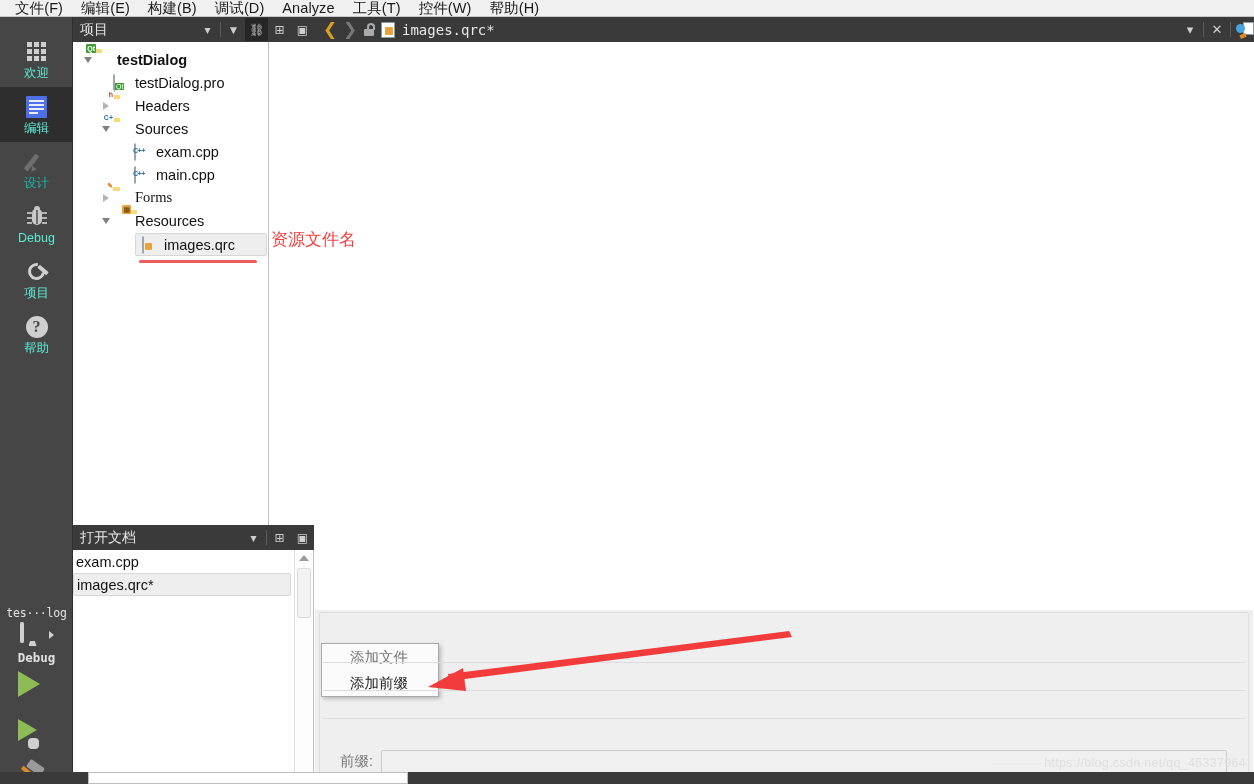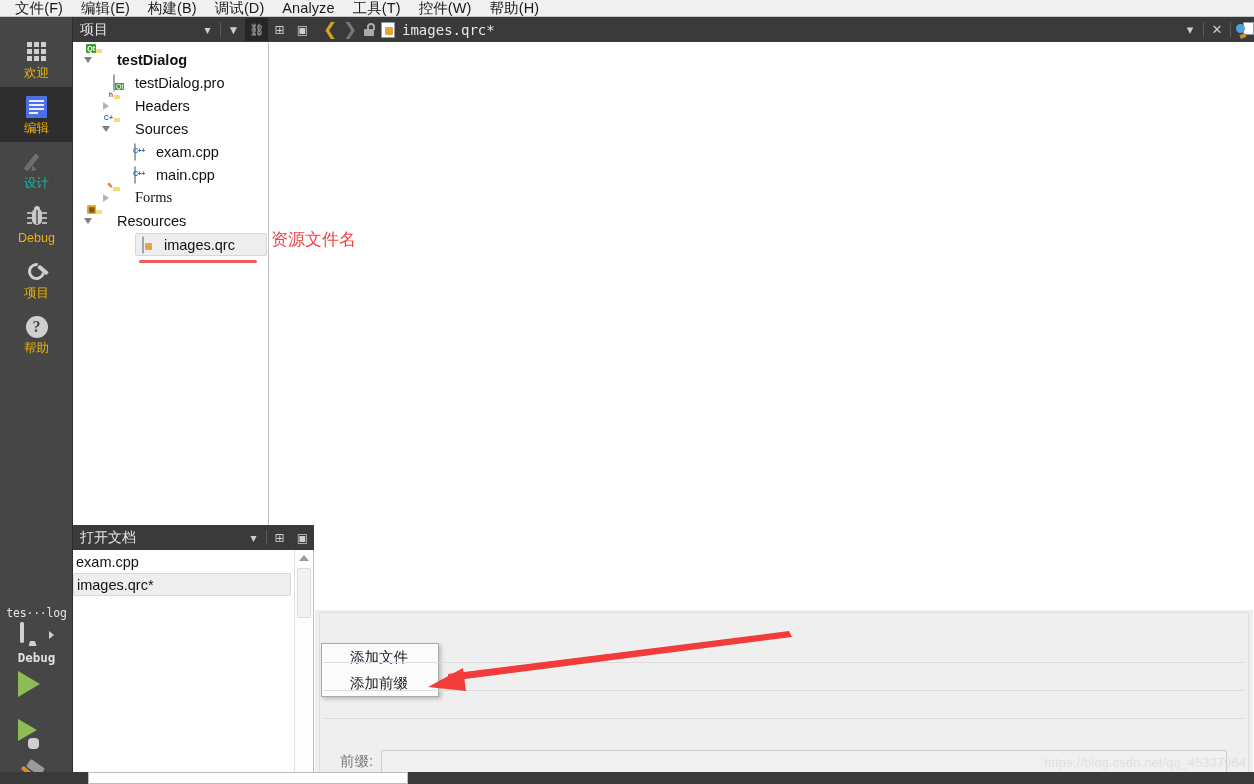--- a/index.html
+++ b/index.html
@@ -25,21 +25,21 @@
   .modebar {
     position: absolute; left: 0; top: 17px; width: 73px; height: 767px;
     background: #464646; border-right: 1px solid #2e2e2e;
   }
   .modebar-inner { position: relative; width: 100%; height: 100%; }
   .mode {
     width: 73px; height: 55px; display: flex; flex-direction: column;
     align-items: center; justify-content: center; gap: 2px; cursor: default;
   }
   .mode.active { background: #2e2e2e; }
-  .mode-label { font-size: 12.5px; color: #eab308; line-height: 14px; }
+  .mode-label { font-size: 12.5px; color: #5eead4; line-height: 14px; }
   .mode.disabled .mode-label { color: #14b8a6; }
   .mode-ico { height: 24px; display:flex; align-items:center; justify-content:center;}
 
   .grid-ico { display:grid; grid-template-columns: repeat(3, 5px); grid-gap:2px; }
   .grid-ico i { width:5px; height:5px; background:#cfcfcf; display:block; }
 
   .doc-ico {
     width: 21px; height: 22px; background: #4d6fe8; border-radius: 1px;
     display:flex; flex-direction:column; justify-content:center; gap:2px; padding:3px 3px;
   }
@@ -212,21 +212,21 @@
   .qbtn.mono { font-family:"DejaVu Sans Mono", monospace; font-size:13.5px;
     background: linear-gradient(#fafafa,#e4e4e4); }
   .addbtn { height:27px; width:92px; border:1px solid #2f7db5; border-radius:3px;
     background: linear-gradient(#bfe2f5,#7cc0e8); display:flex; align-items:center;
     justify-content:space-between; padding:0 9px 0 14px; font-size:14.5px; color:#143b56; }
   .caret { width:0;height:0;border-left:5px solid transparent;border-right:5px solid transparent;
     border-top:6px solid #16384f; }
   .dropmenu { position:absolute; left:6px; top:33px; width:118px;
     background:#fbfbfb; border:1px solid #a9a9a9; box-shadow:2px 2px 4px rgba(0,0,0,.22); }
   .dmi { height:26px; display:flex; align-items:center; padding-left:28px; font-size:14.5px; color:#1b1b1b;}
-  .dmi.disabled { color:#0f172a; }
+  .dmi.disabled { color:#737373; }
   .reslist { position:absolute; left:8px; top:40px; width:922px; height:82px; }
   .resline { position:absolute; left:0; width:922px; height:1px; background:#dcdcdc; }
   .formrow { position:absolute; left:8px; display:flex; align-items:center; }
   .flabel { width:58px; text-align:right; font-size:14.5px; color:#7a7a7a; padding-right:8px; }
   .finput { width:846px; height:23px; background:#f0f0f0; border:1px solid #cdcdcd; border-radius:2px;}
   .panelbox { position:absolute; left:4px; top:2px; width:930px; height:196px;
     border:1px solid #dedede; border-radius:2px; }
 
   
   .statusbar { position:absolute; left:0; bottom:0; width:1254px; height:12px; background:#3a3a3a;}
@@ -411,21 +411,21 @@
       </div>
 
       <div class="trow" style="padding-left:26px;font-family:Liberation Serif, serif;">
         <span class="tw">
             <span class="arrow-c"></span>
           </span>
         <span class="ic"><span class="folder blank"><span class="badge b-form">✎</span></span></span>
         <span class="tlabel">Forms</span>
       </div>
 
-      <div class="trow" style="padding-left:8px;">
+      <div class="trow" style="padding-left:26px;text-align:right;">
         <span class="tw">
             <span class="arrow-o"></span>
           </span>
         <span class="ic"><span class="folder"><span class="badge b-res">▦</span></span></span>
         <span class="tlabel">Resources</span>
       </div>
 
       <div class="trow sel" style="margin-left:62px; margin-top:1px; width:132px; padding-left:6px;">
         <span class="ic"><span class="filedoc qrc"></span></span>
         <span class="tlabel">images.qrc</span>

